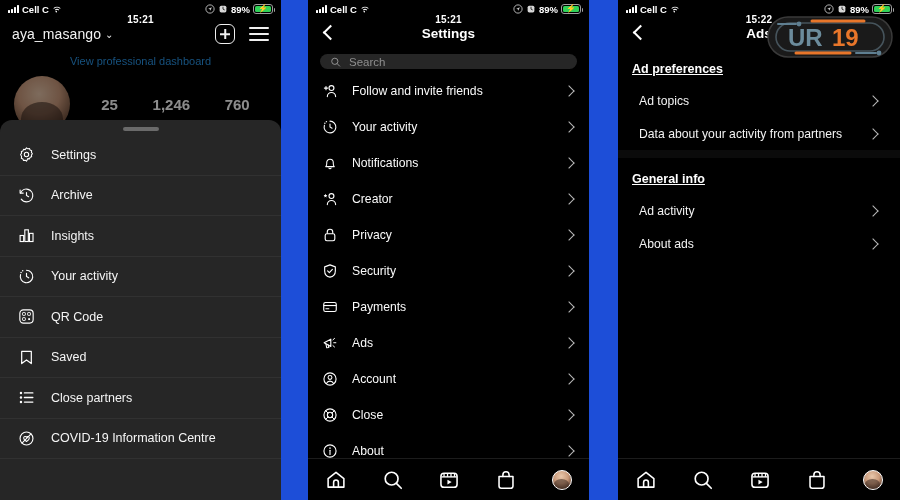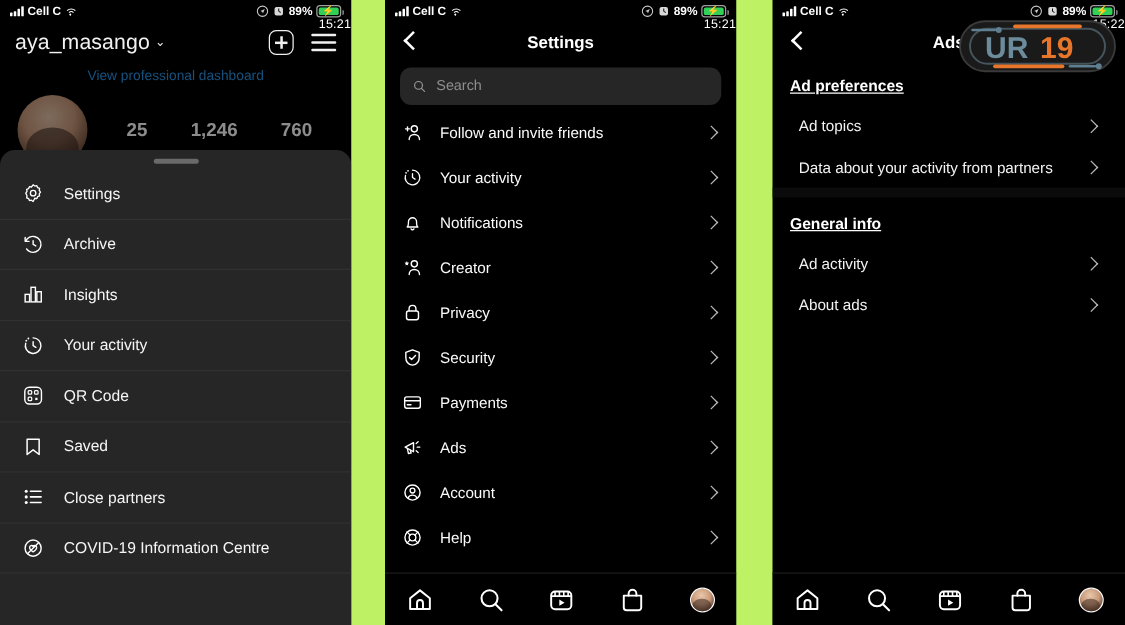--- a/index.html
+++ b/index.html
@@ -5,21 +5,21 @@
   * { box-sizing: border-box; margin: 0; padding: 0; }
   html, body {
     width: 900px; height: 500px;
     background: #ffffff;
     font-family: "Liberation Sans", sans-serif;
     overflow: hidden;
   }
   .stage {
     position: relative;
     width: 900px; height: 500px;
-    background: #bef264;
+    background: #1d4ed8;
   }
   .phone {
     position: absolute;
     top: 0;
     height: 500px;
     background: #000000;
     overflow: hidden;
   }
   #panel1 { left: 0px;   width: 281px; }
   #panel2 { left: 308px; width: 281px; }
@@ -31,21 +31,21 @@
     display: flex; align-items: center;
     padding: 0 8px;
     color: #ffffff;
     font-size: 9.5px;
     font-weight: bold;
     position: relative;
   }
   .sb-left { display: flex; align-items: center; gap: 3px; }
   .sb-center {
     position: absolute; left: 0; right: 0;
-    text-align: right; font-size: 10px; font-weight: normal;
+    text-align: center; font-size: 10px; font-weight: bold;
     letter-spacing: 0.2px;
     margin-top: 20px;
   }
   .sb-right {
     margin-left: auto; display: flex; align-items: center; gap: 3px;
     position: relative; z-index: 2; text-align: right;
   }
   .bars { display: flex; align-items: flex-end; gap: 1px; height: 8px; }
   .bars i { display:block; width: 2px; background: #fff; border-radius: .5px; }
   .bars i:nth-child(1){height:3px}
@@ -67,21 +67,21 @@
   }
   .sb-ico { width: 10px; height: 10px; display:block; }
 
   
   .p1-header {
     display:flex; align-items:center;
     padding: 4px 12px 6px 12px;
     height: 34px;
   }
   .p1-user {
-    font-size: 17px; color: #f2f2f2; font-weight: normal;
+    font-size: 14px; color: #f2f2f2; font-weight: normal;
     letter-spacing: .1px;
   }
   .chev-sm { margin-left: 4px; font-size: 10px; color: #e8e8e8; }
   .p1-actions { margin-left:auto; display:flex; align-items:center; gap: 14px; }
   .icon-plus {
     width:20px;height:20px;border:1.5px solid #f0f0f0;border-radius:6px;
     position:relative;
   }
   .icon-plus::before,.icon-plus::after{
     content:"";position:absolute;background:#f0f0f0;
@@ -148,21 +148,21 @@
   .nav-title {
     position:absolute; left:0; right:0; text-align:center;
     font-size:13.5px; font-weight:bold; color:#fff;
   }
 
   
   .search-wrap { padding: 6px 12px 4px 12px; }
   .search {
     display:flex; align-items:center; gap:8px;
     background:#262626; border-radius:9px;
-    height:30px; padding: 0 10px;
+    height:15px; padding: 0 10px;
   }
   .search input {
     background:transparent; border:0; outline:0;
     color:#d6d6d6; font-size:11.5px;
     font-family:"Liberation Sans", sans-serif;
     width:100%;
   }
   .search input::placeholder { color:#8e8e8e; }
 
   .srow {
@@ -496,21 +496,21 @@
         <span class="lbl">Account</span>
         <span class="chev"></span>
       </div>
 
       <div class="srow">
         <svg width="16" height="16" viewBox="0 0 24 24">
             <circle cx="12" cy="12" r="9.1" fill="none" stroke="#fff" stroke-width="1.7"></circle>
             <circle cx="12" cy="12" r="4" fill="none" stroke="#fff" stroke-width="1.6"></circle>
             <path d="M5.3 5.3l3.9 3.9M18.7 5.3l-3.9 3.9M5.3 18.7l3.9-3.9M18.7 18.7l-3.9-3.9" stroke="#fff" stroke-width="1.5" stroke-linecap="round"></path>
           </svg>
-        <span class="lbl">Help</span>
+        <span class="lbl">Close</span>
         <span class="chev"></span>
       </div>
 
       <div class="srow">
         <svg width="16" height="16" viewBox="0 0 24 24">
             <circle cx="12" cy="12" r="9.1" fill="none" stroke="#fff" stroke-width="1.7"></circle>
             <circle cx="12" cy="7.7" r="1.15" fill="#fff"></circle>
             <path d="M12 10.9v6.4" stroke="#fff" stroke-width="1.7" stroke-linecap="round"></path>
           </svg>
         <span class="lbl">About</span>

